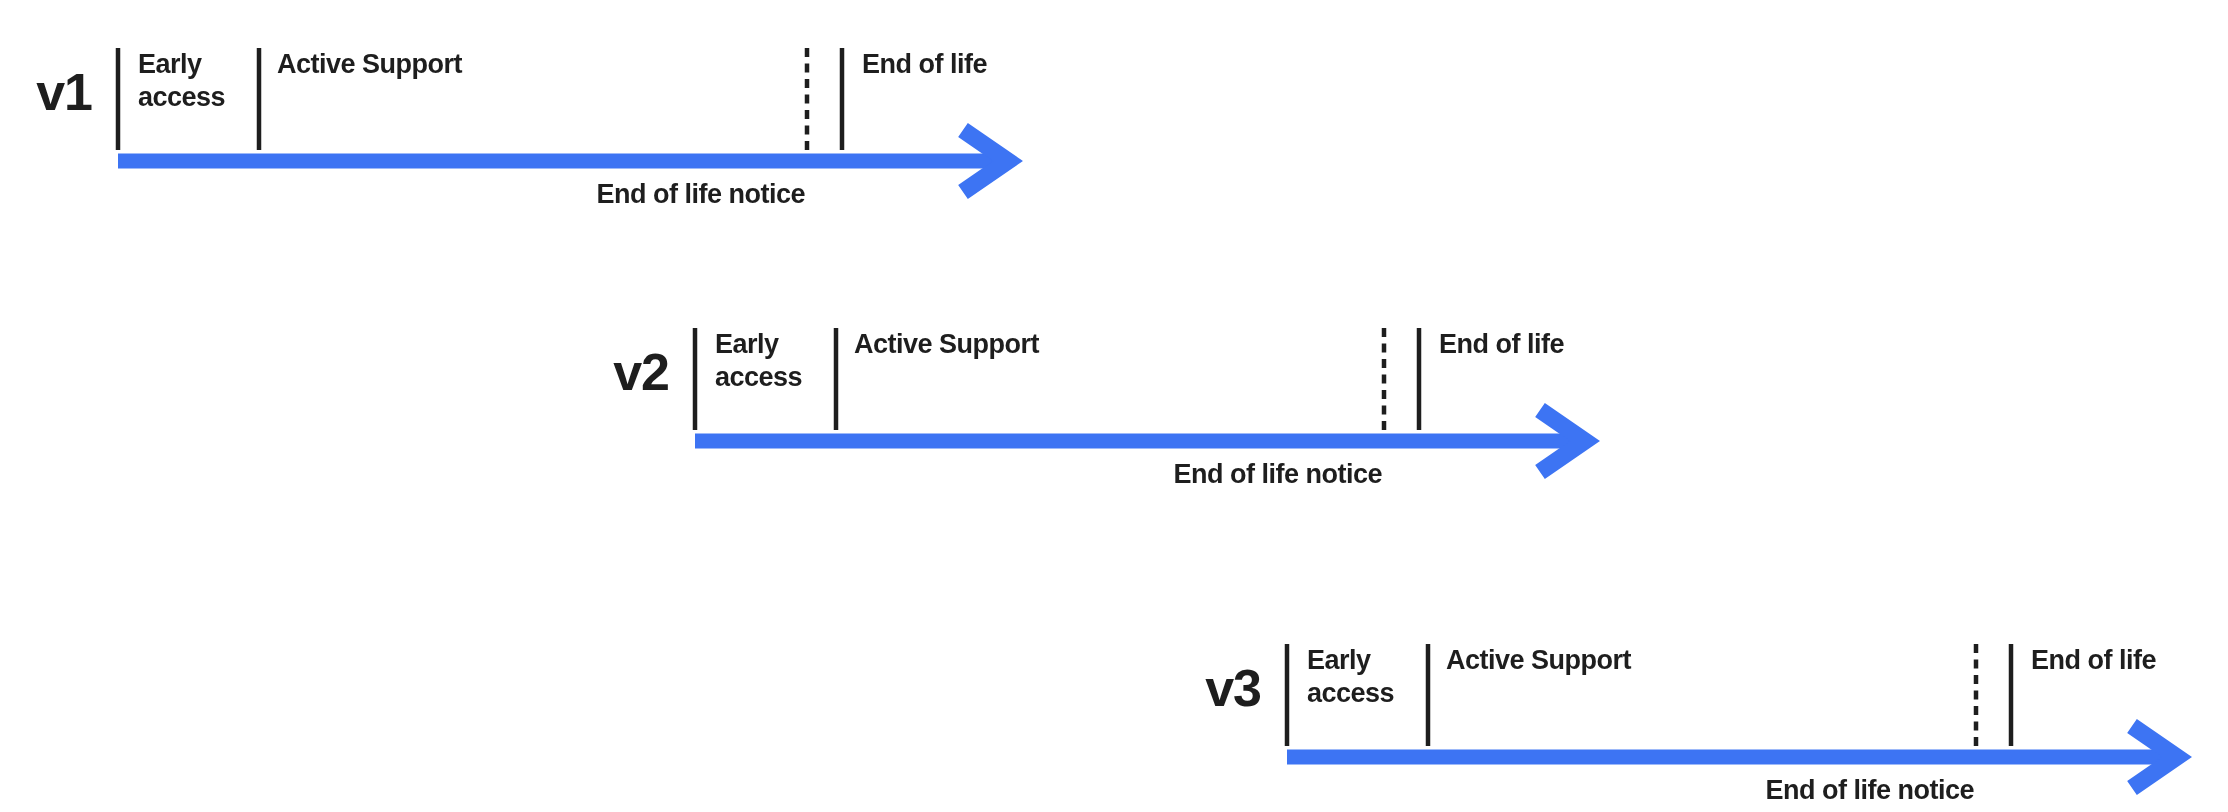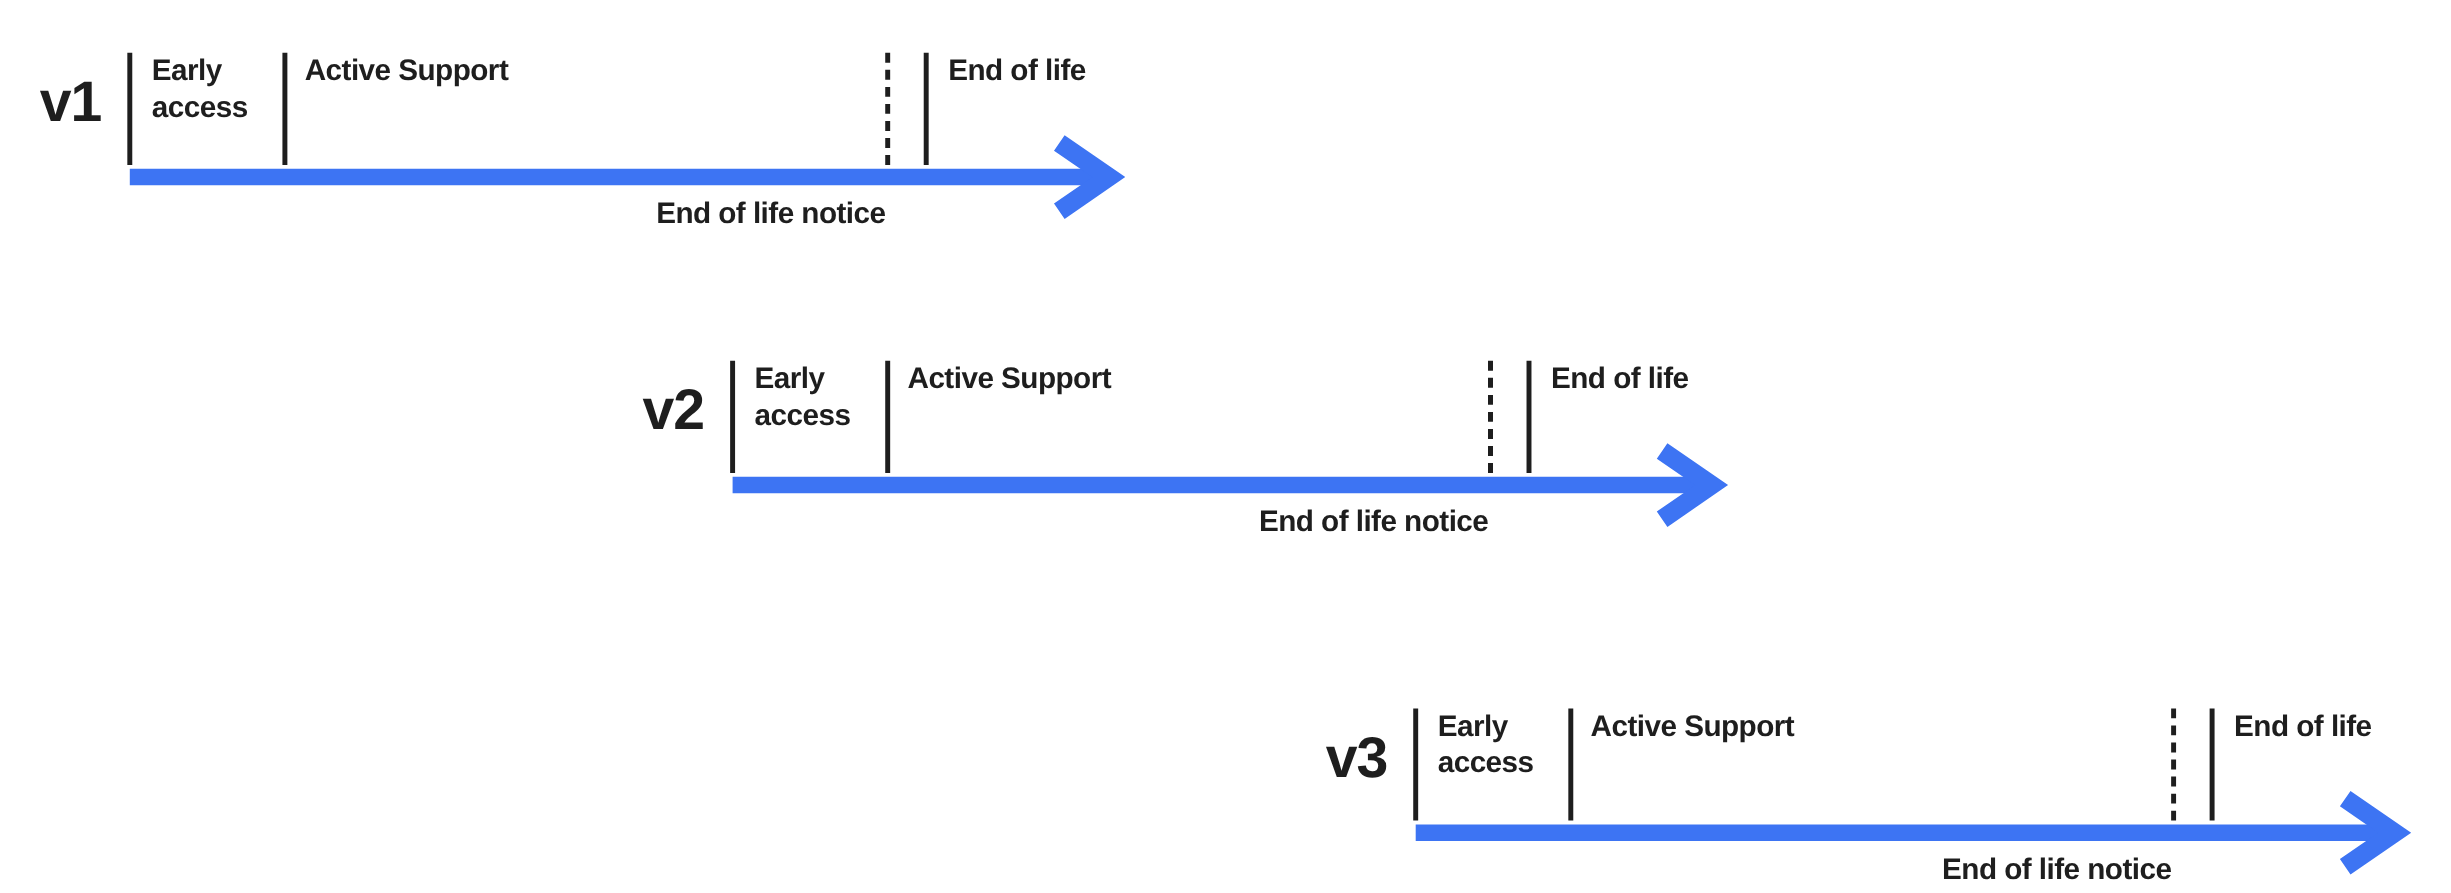--- a/index.html
+++ b/index.html
@@ -15,21 +15,21 @@
     overflow: hidden;
     font-family: "Liberation Sans", sans-serif;
   }
   .timeline {
     position: absolute;
     width: 1010px;
     height: 200px;
   }
   .timeline svg { display: block; }
   #tl-v1 { left: 18px;   top: 28px;  }
-  #tl-v2 { left: 566px;  top: 308px; }
+  #tl-v2 { left: 595px;  top: 308px; }
   #tl-v3 { left: 1187px; top: 624px; }
 
   text.vlabel {
     font-family: "Liberation Sans", sans-serif;
     font-size: 52px;
     font-weight: 700;
     letter-spacing: -1px;
     fill: var(--ink, #1e1e1e);
   }
   text.label {

